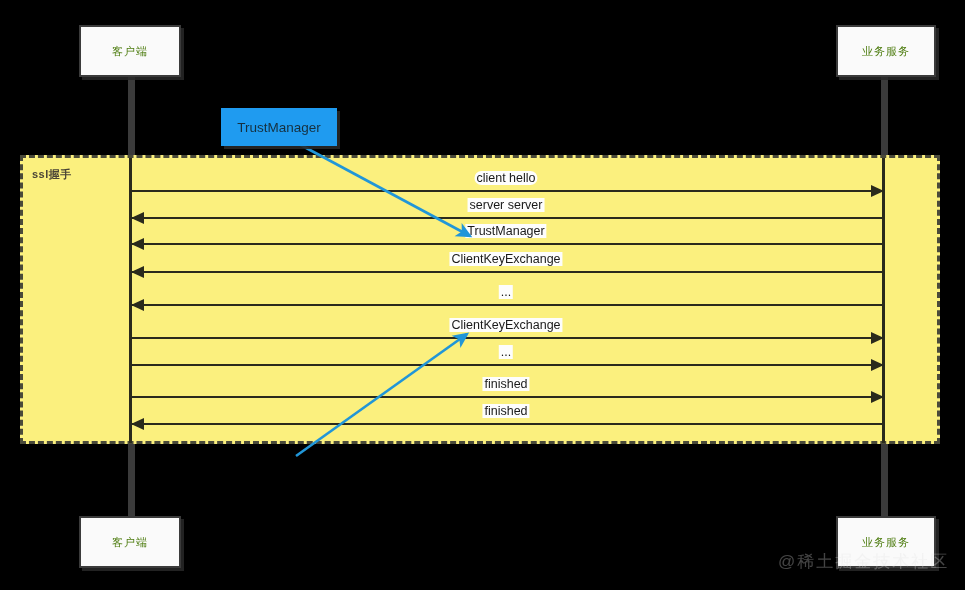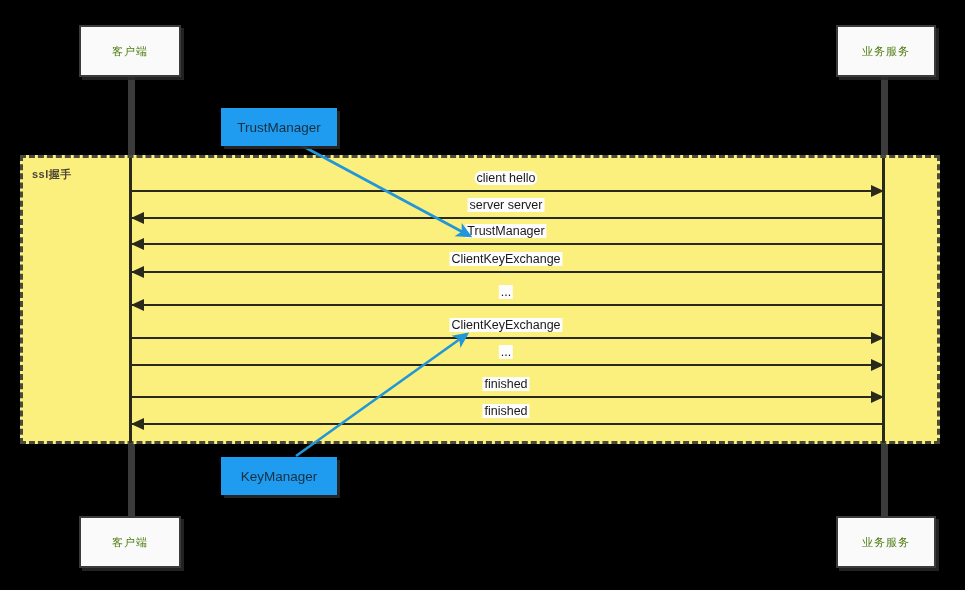--- a/index.html
+++ b/index.html
@@ -110,18 +110,16 @@
   <div class="actor" style="left:79px;top:516px;width:98px;height:48px;">
     <span>客户端</span>
   </div>
   <div class="actor" style="left:836px;top:516px;width:96px;height:48px;">
     <span>业务服务</span>
   </div>
 
   <div class="comp" style="left:221px;top:108px;width:112px;height:34px;">
     <span>TrustManager</span>
   </div>
-  <div class="comp" style="left:221px;top:457px;width:112px;height:34px;">
-    <span>KeyManager</span>
-  </div>
 
+  <div class="watermark" style="left:778px;top:550px;">@稀土掘金技术社区</div>
 
 </div>
 
 </body></html>

